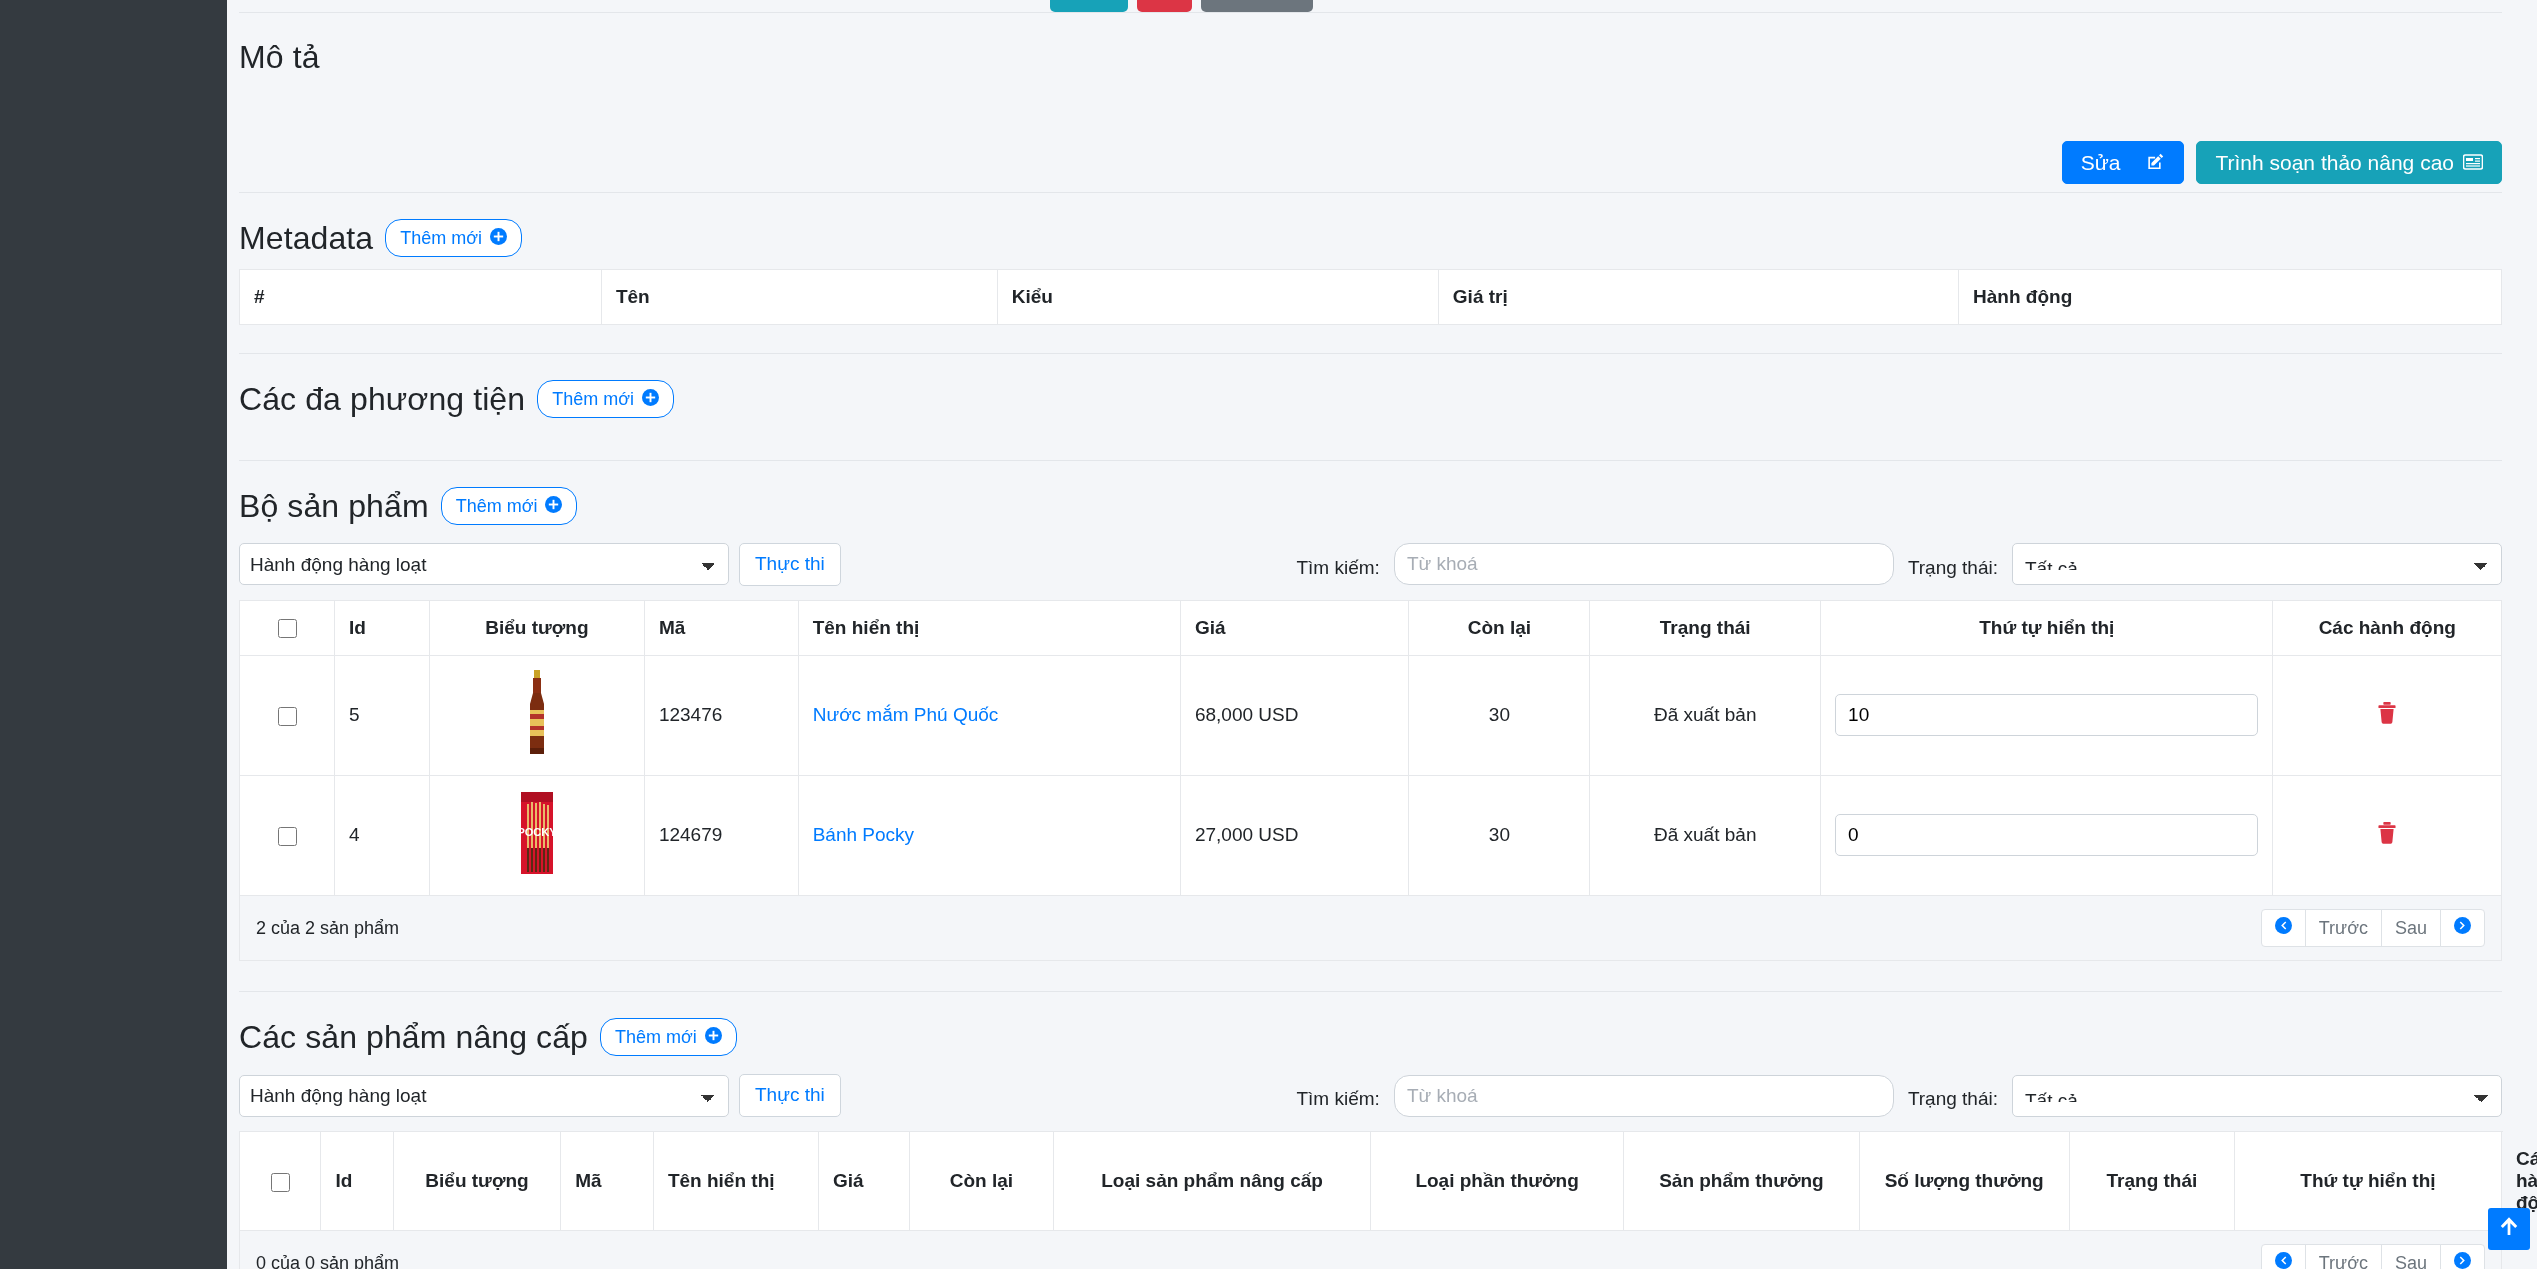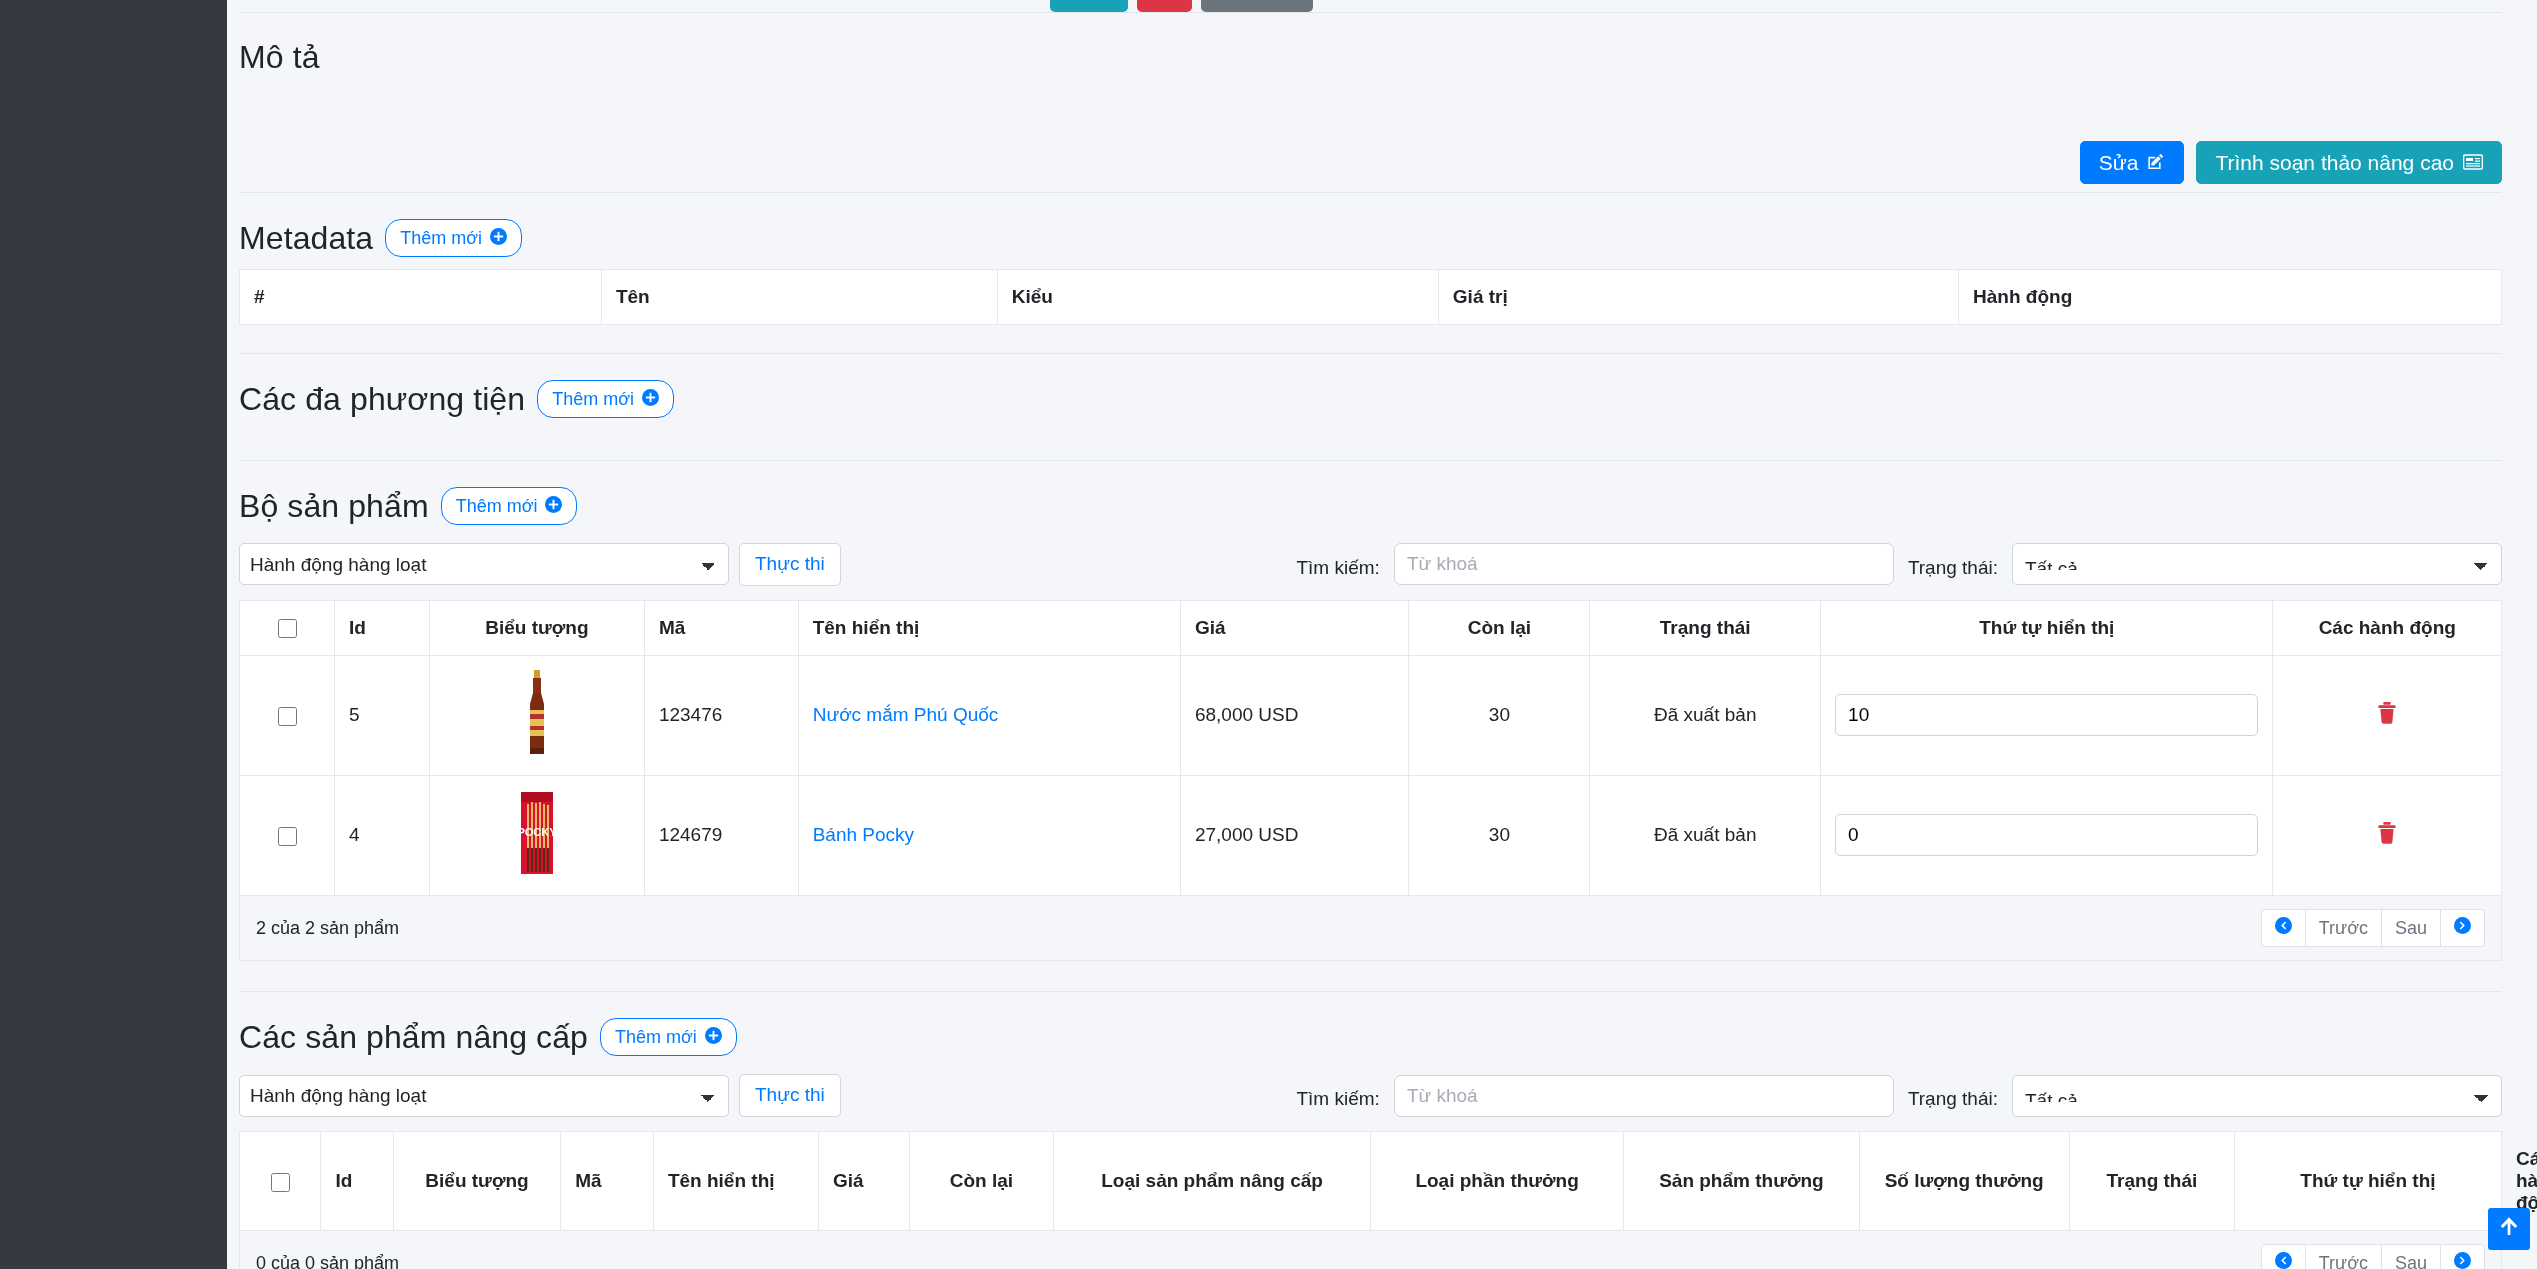--- a/index.html
+++ b/index.html
@@ -85,21 +85,21 @@
     gap: 8px;
     line-height: 1;
     cursor: pointer;
     white-space: nowrap;
   }
   .btn-outline .ic { font-size: 17px; }
 
   .btn-primary {
     background: #007bff; border: 1px solid #007bff; color: #fff;
     border-radius: 5px; font-size: 21px; padding: 10px 18px;
-    display: inline-flex; align-items: center; gap: 9px; cursor: pointer;
+    display: inline-flex; align-items: center; gap: 27px; cursor: pointer;
     line-height: 1; white-space: nowrap;
   }
   .btn-teal {
     background: #17a2b8; border: 1px solid #17a2b8; color: #fff;
     border-radius: 5px; font-size: 21px; padding: 10px 18px;
     display: inline-flex; align-items: center; gap: 9px; cursor: pointer;
     line-height: 1; white-space: nowrap;
   }
   .btn-link-outline {
     background: #fff; border: 1px solid #cfd6dd; color: #007bff;
@@ -165,21 +165,21 @@
       linear-gradient(45deg, transparent 50%, #333 50%),
       linear-gradient(135deg, #333 50%, transparent 50%);
     background-position: calc(100% - 20px) 19px, calc(100% - 13px) 19px;
     background-size: 7px 7px, 7px 7px;
     background-repeat: no-repeat;
   }
   .dt-right { display: flex; align-items: center; gap: 14px; }
   .lblmini { font-size: 19px; color: #212529; white-space: nowrap; margin-top: 7px; }
   input.search {
     width: 500px; height: 42px; border: 1px solid #ced4da;
-    border-radius: 7px; font-size: 19px; padding: 0 12px; color: #212529;
+    border-radius: 15px; font-size: 19px; padding: 0 12px; color: #212529;
     background: #fff;
   }
   input.search::placeholder { color: #a7adb5; }
   select.status {
     width: 490px; height: 42px;
     border: 1px solid #ced4da; border-radius: 5px;
     font-size: 19px; padding: 14px 12px; color: #212529; background: #fff;
     -webkit-appearance: none; appearance: none;
     background-image:
       linear-gradient(45deg, transparent 50%, #333 50%),

